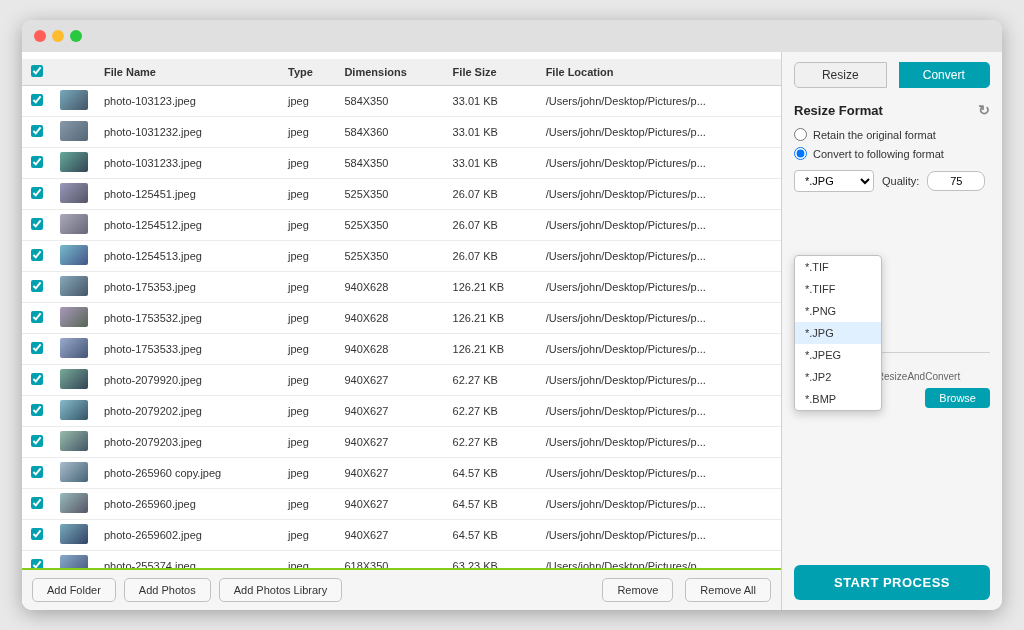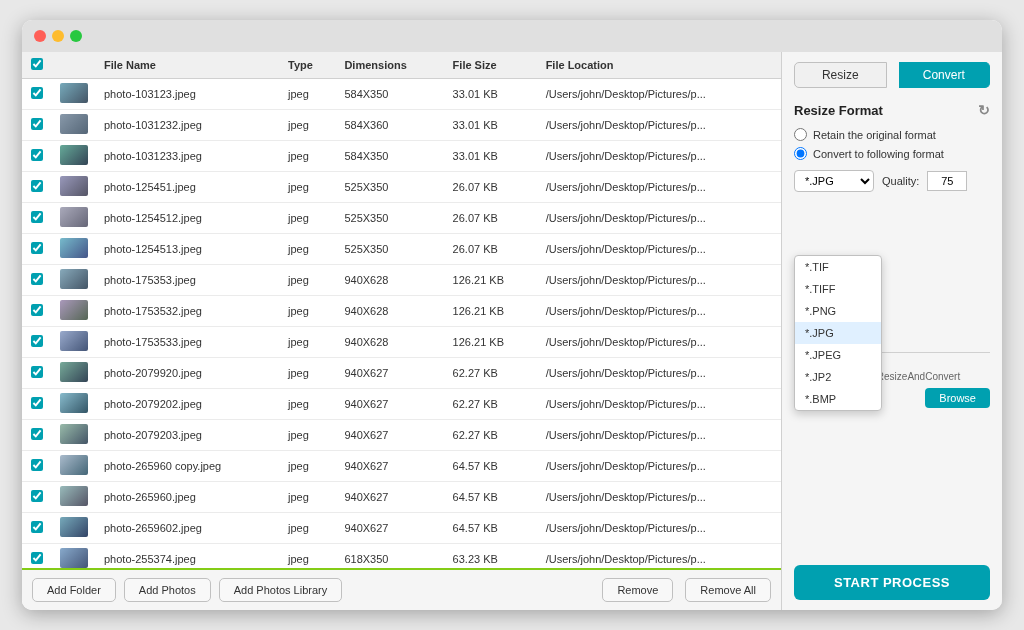--- a/index.html
+++ b/index.html
@@ -49,20 +49,21 @@
     .left-panel {
       flex: 1;
       display: flex;
       flex-direction: column;
       border-right: 1px solid #d0d0d0;
       background: #fff;
     }
     .file-table {
       flex: 1;
       overflow-y: auto;
+      margin-top: 7px;
     }
     table {
       width: 100%;
       border-collapse: collapse;
       font-size: 11px;
     }
     thead tr {
       background: #f0f0f0;
       border-bottom: 1px solid #d0d0d0;
     }
@@ -212,24 +213,24 @@
       border-radius: 4px;
       font-size: 11px;
       background: #fff;
       cursor: pointer;
     }
     .quality-label {
       font-size: 11px;
       color: #333;
     }
     .quality-input {
-      width: 40px;
+      width: 58px;
       padding: 3px 4px;
       border: 1px solid #c0c0c0;
-      border-radius: 0;
+      border-radius: 8px;
       font-size: 11px;
       text-align: center;
     }
     
     .dropdown-overlay {
       position: absolute;
       top: 203px;
       left: 12px;
       width: 88px;
       background: #fff;

